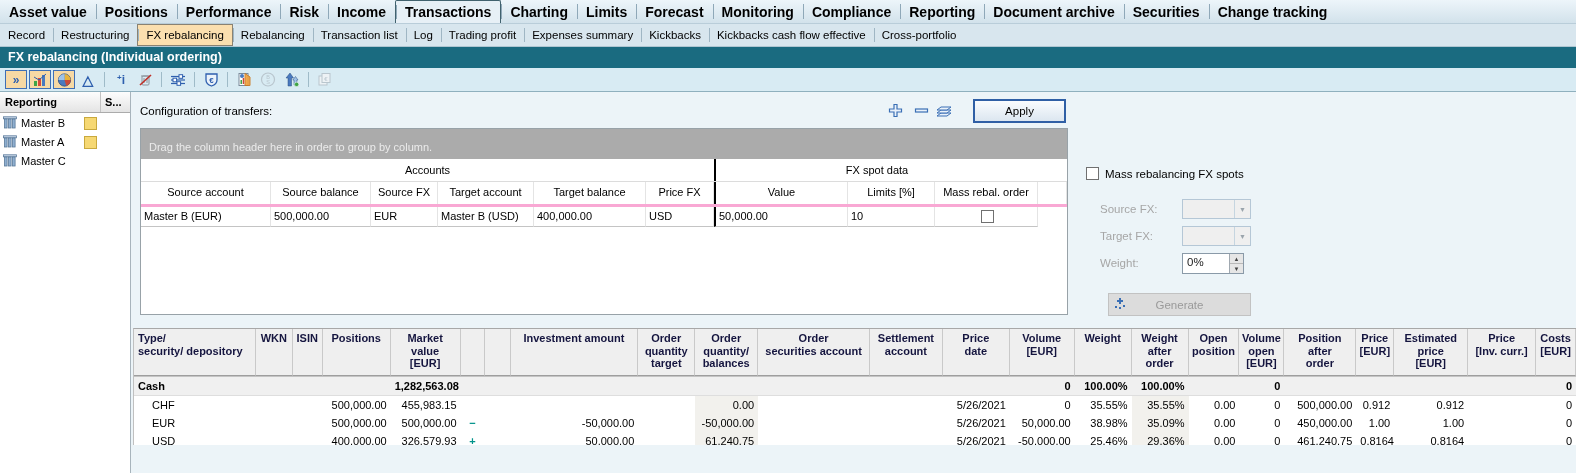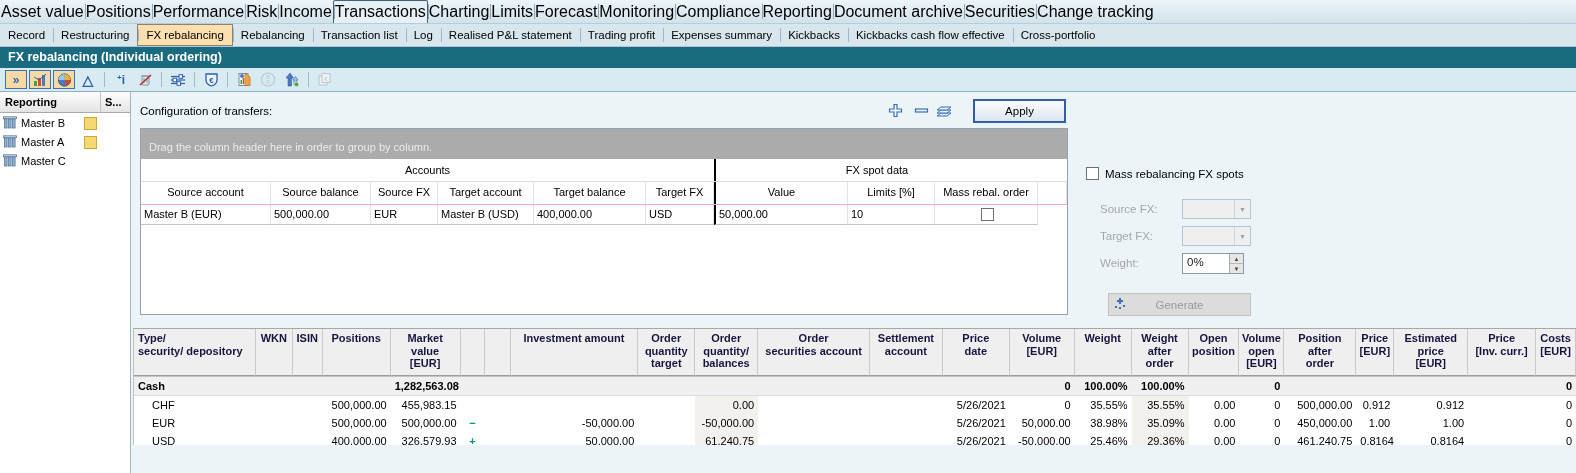--- a/index.html
+++ b/index.html
@@ -1,21 +1,21 @@
 <!DOCTYPE html>
 <html><head>
 <meta charset="utf-8">
 <style>
   html,body{margin:0;padding:0;background:#cfd8dc;}
   .app{position:relative;width:1576px;height:473px;background:#ECF4F8;
        font-family:"Liberation Sans",sans-serif;overflow:hidden;color:#000;}
   
   .tabbar{position:absolute;left:0;width:1576px;display:flex;align-items:stretch;box-sizing:border-box;}
   .main-tabs{top:0;height:24px;background:linear-gradient(#EDF5FA,#D2E2EB);border-bottom:1px solid #B9CDD9;}
-  .tab{display:flex;align-items:center;padding:0 1px;font-weight:normal;font-size:16px;position:relative;white-space:nowrap;cursor:default;}
+  .tab{display:flex;align-items:center;padding:0 9px;font-weight:bold;font-size:14px;position:relative;white-space:nowrap;cursor:default;}
   .tab+.tab::before{content:'';position:absolute;left:0;top:4px;bottom:4px;width:1px;background:#8FA8B8;}
   .tab.sel{background:#E7F0F6;border:1px solid #41626E;border-bottom:none;border-radius:2px 2px 0 0;}
   .sub-tabs{top:24px;height:23px;background:#D8E6EE;border-bottom:1px solid #AFC6D2;}
   .stab{display:flex;align-items:center;padding:0 8px;font-size:11.5px;position:relative;white-space:nowrap;cursor:default;}
   .stab+.stab::before{content:'';position:absolute;left:0;top:4px;bottom:4px;width:1px;background:#9FB6C4;}
   .stab.sel{background:var(--subtab-sel,#FBDFAF);border:1px solid #8A8272;}
   
   .titlebar{position:absolute;left:0;top:47px;width:1576px;height:21px;background:var(--titlebar,#1A6B80);
             color:#fff;font-weight:bold;font-size:12.5px;line-height:21px;padding-left:8px;box-sizing:border-box;}
   .toolbar{position:absolute;left:0;top:68px;width:1576px;height:24px;background:#D8EBF3;
@@ -43,21 +43,21 @@
           display:flex;align-items:center;justify-content:center;}
   .act-add{left:753px;} .act-del{left:779px;} .act-copy{left:802px;}
   .apply{position:absolute;left:842px;top:7px;width:93px;height:24px;background:linear-gradient(#FAFCFE,#DCE6F0);
          border:2px solid #2F5FA5;font-size:11.5px;font-family:inherit;}
   
   .config-grid{position:absolute;left:9px;top:36px;width:928px;height:187px;background:#fff;
                border:1px solid #98A2A8;box-sizing:border-box;overflow:hidden;font-size:11px;}
   .groupby{height:30px;background:#ABABAB;color:#EBEBEB;padding:12px 0 0 8px;box-sizing:border-box;}
   .cg-groups{display:flex;height:22px;line-height:22px;border-bottom:1px solid #DCDCDC;}
   .cg-g{text-align:center;box-sizing:border-box;}
-  .cg-cols{display:flex;height:22px;line-height:21px;border-bottom:1px solid #f9a8d4;justify-content:flex-end;}
+  .cg-cols{display:flex;height:22px;line-height:21px;border-bottom:3px solid #f9a8d4;justify-content:flex-end;}
   .cg-c{text-align:center;border-right:1px solid #E4E4E4;box-sizing:border-box;overflow:hidden;}
   .cg-row{display:flex;height:20px;line-height:19px;}
   .cg-d{border-right:1px solid #E4E4E4;border-bottom:1px solid #C4C4C4;padding-left:3px;box-sizing:border-box;overflow:hidden;}
   .fxs{border-left:2px solid #000 !important;}
   .cbx{width:13px;height:13px;background:#fff;border:1px solid #707070;box-sizing:border-box;display:inline-block;}
   .cg-d .cbx{display:block;margin:3px auto;}
   
   .mass-panel{position:absolute;left:952px;top:74px;width:330px;height:170px;font-size:11.5px;}
   .mp-check{position:absolute;left:3px;top:1px;display:flex;gap:6px;align-items:center;}
   .mp-lab{position:absolute;left:17px;color:#A6A6A6;}
@@ -109,21 +109,20 @@
       <div class="tab">Securities</div>
       <div class="tab">Change tracking</div>
     </div>
   <div class="tabbar sub-tabs" id="subTabs">
       <div class="stab">Record</div>
       <div class="stab">Restructuring</div>
       <div class="stab sel">FX rebalancing</div>
       <div class="stab">Rebalancing</div>
       <div class="stab">Transaction list</div>
       <div class="stab">Log</div>
-      <div class="stab">Realised P&amp;L statement</div>
       <div class="stab">Trading profit</div>
       <div class="stab">Expenses summary</div>
       <div class="stab">Kickbacks</div>
       <div class="stab">Kickbacks cash flow effective</div>
       <div class="stab">Cross-portfolio</div>
     </div>
   <div class="titlebar">FX rebalancing (Individual ordering)</div>
   <div class="toolbar" id="toolbar">
       <button class="tool highlight">
         <span class="tx">»</span>
@@ -296,21 +295,21 @@
           <div class="cg-g" style="width: 573px;">Accounts</div>
           <div class="cg-g fxs" style="width: 324px;">FX spot data</div>
           <div class="cg-g" style="flex: 1 1 0%;"></div>
         </div>
       <div class="cg-cols" id="cgCols">
           <div class="cg-c" style="width: 130px;">Source account</div>
           <div class="cg-c" style="width: 100px;">Source balance</div>
           <div class="cg-c" style="width: 67px;">Source FX</div>
           <div class="cg-c" style="width: 96px;">Target account</div>
           <div class="cg-c" style="width: 112px;">Target balance</div>
-          <div class="cg-c" style="width: 68px;">Target FX</div>
+          <div class="cg-c" style="width: 68px;">Price FX</div>
           <div class="cg-c fxs" style="width: 134px;">Value</div>
           <div class="cg-c" style="width: 87px;">Limits [%]</div>
           <div class="cg-c" style="width: 103px;">Mass rebal. order</div>
           <div class="cg-c" style="flex: 1 1 0%;"></div>
         </div>
       <div class="cg-row" id="cgRow">
           <div class="cg-d" style="width: 130px;">Master B (EUR)</div>
           <div class="cg-d" style="width: 100px;">500,000.00</div>
           <div class="cg-d" style="width: 67px;">EUR</div>
           <div class="cg-d" style="width: 96px;">Master B (USD)</div>

